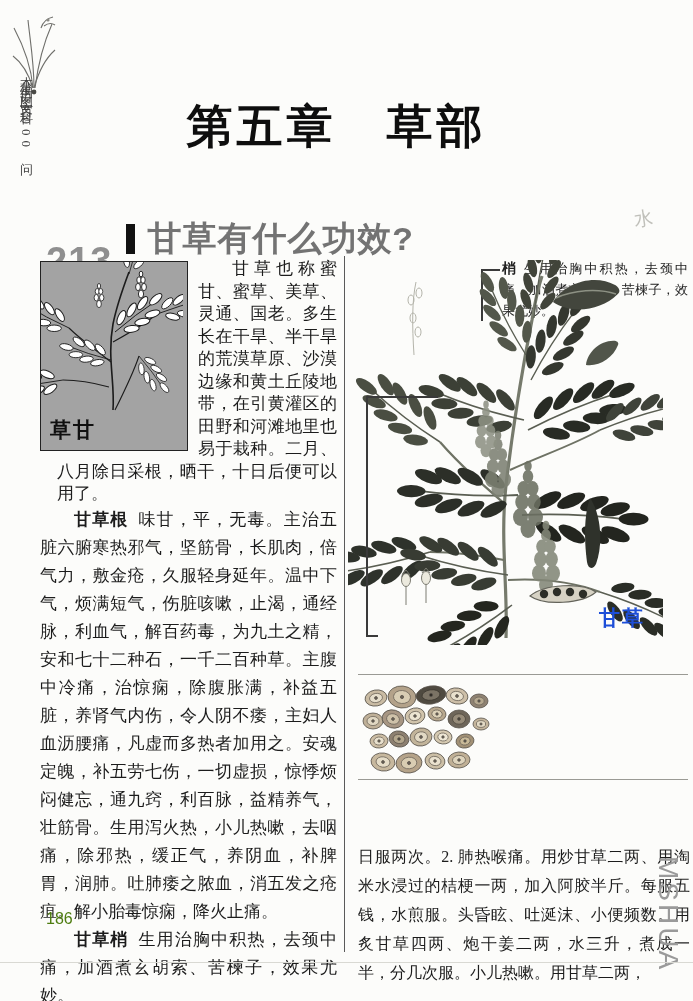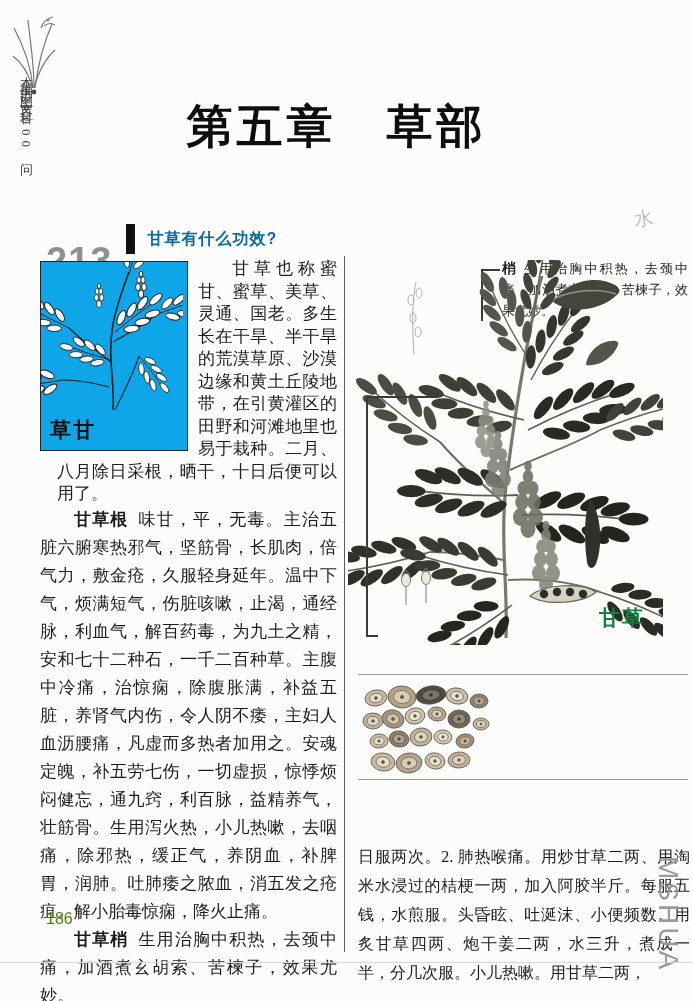--- a/index.html
+++ b/index.html
@@ -22,49 +22,49 @@
     transform:translateX(-10px);
   }
   
   .section-head{position:absolute; left:46px; top:198px; display:flex; align-items:center;}
   .sec-num{
     font-family:"Liberation Sans", sans-serif; font-weight:bold;
     font-size:38px; color:#8f8f8f; letter-spacing:1px; line-height:1;margin-top:44px;
   }
   .sec-bar{width:9px; height:30px; background:#111; margin:0 12px 0 14px;}
   .sec-title{
-    font-family:Liberation Sans, sans-serif; font-weight:bold;
-    font-size:16px; color:#0369a1; letter-spacing:1px;
+    font-family:Liberation Mono, monospace; font-weight:bold;
+    font-size:34px; color:#737373; letter-spacing:1px;
   }
   .corner-mark{
     position:absolute; left:634px; top:206px; font-size:19px; color:#c0c0ba;
     transform:rotate(-8deg);
   }
   
   .col-divider{position:absolute; left:344px; top:256px; width:1px; height:696px; background:#5a5a5a;}
   .left-col{
     position:absolute; left:40px; top:258px; width:297px;
     font-size:17px; line-height:28px; text-align:justify; text-justify:inter-ideograph;
   }
   .left-col p{margin:0; text-indent:2em;}
   .left-col p.intro{line-height:22.5px;padding-left:17px;}
   .left-col b.lead{margin-right:10px;}
   .figure-box{
     float:left; width:146px; height:188px; border:1.5px solid #222;
-    margin:3px 10px 4px 0; position:relative; background:#0ea5e9;
+    margin:3px 10px 4px 0; position:relative; background:#a3a3a3;
   }
   .figure-label{
     position:absolute; left:9px; bottom:6px; font-size:21px; font-weight:bold;
     letter-spacing:2px; color:#101010;
   }
   
   .ann{position:absolute; font-size:13px; line-height:21px; color:#222; text-align:justify;}
   .ann b{font-size:14px; margin-right:6px;}
   .callout{position:absolute; background:#3a3a3a;}
-  .plant-label{position:absolute; left:599px; top:604px; font-size:21px; font-weight:bold; letter-spacing:2px; color:#15803d;text-align:center;}
+  .plant-label{position:absolute; left:599px; top:604px; font-size:21px; font-weight:bold; letter-spacing:2px; color:#1d4ed8;text-align:center;}
   .rule{position:absolute; height:1px; background:#9a9a94;}
   .right-para{
     position:absolute; left:358px; top:842px; width:332px;
     font-size:16px; line-height:29px; text-align:justify; text-justify:inter-ideograph;
   }
   .page-num{
     position:absolute; left:46px; top:910px;
     font-family:"Liberation Sans", sans-serif; font-size:16px; color:#4d7c0f;
   }
   .watermark{

